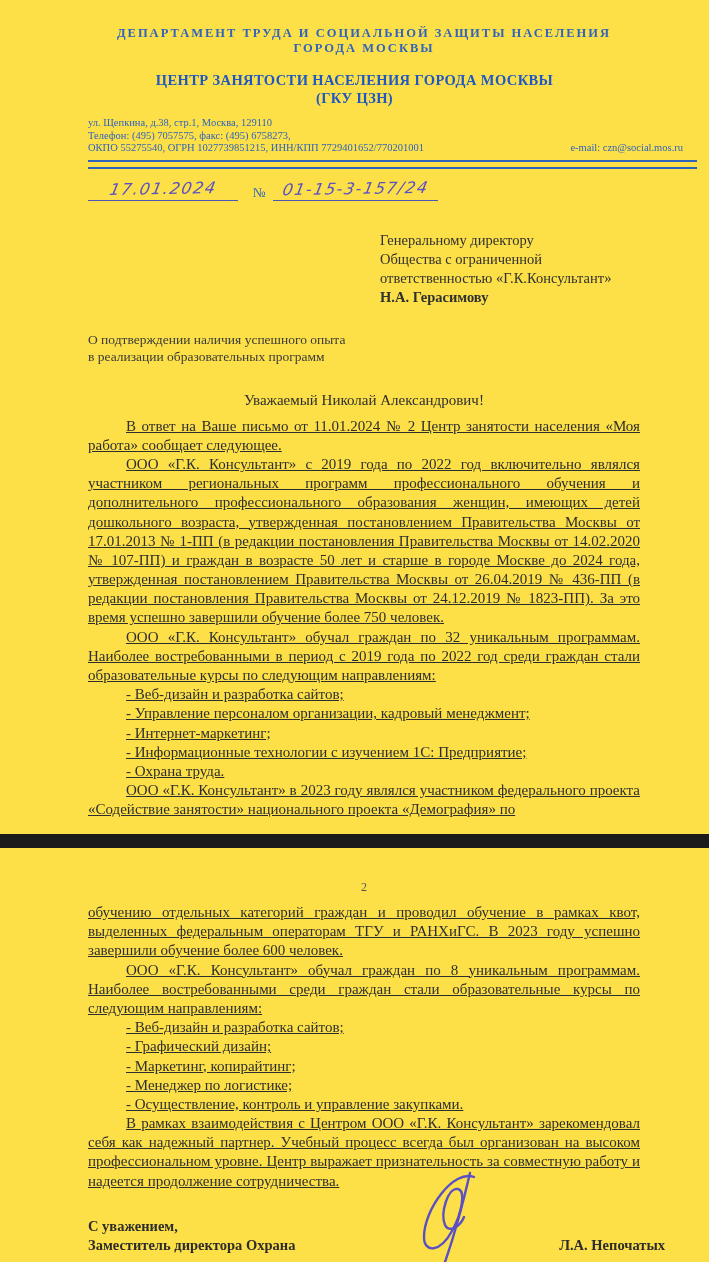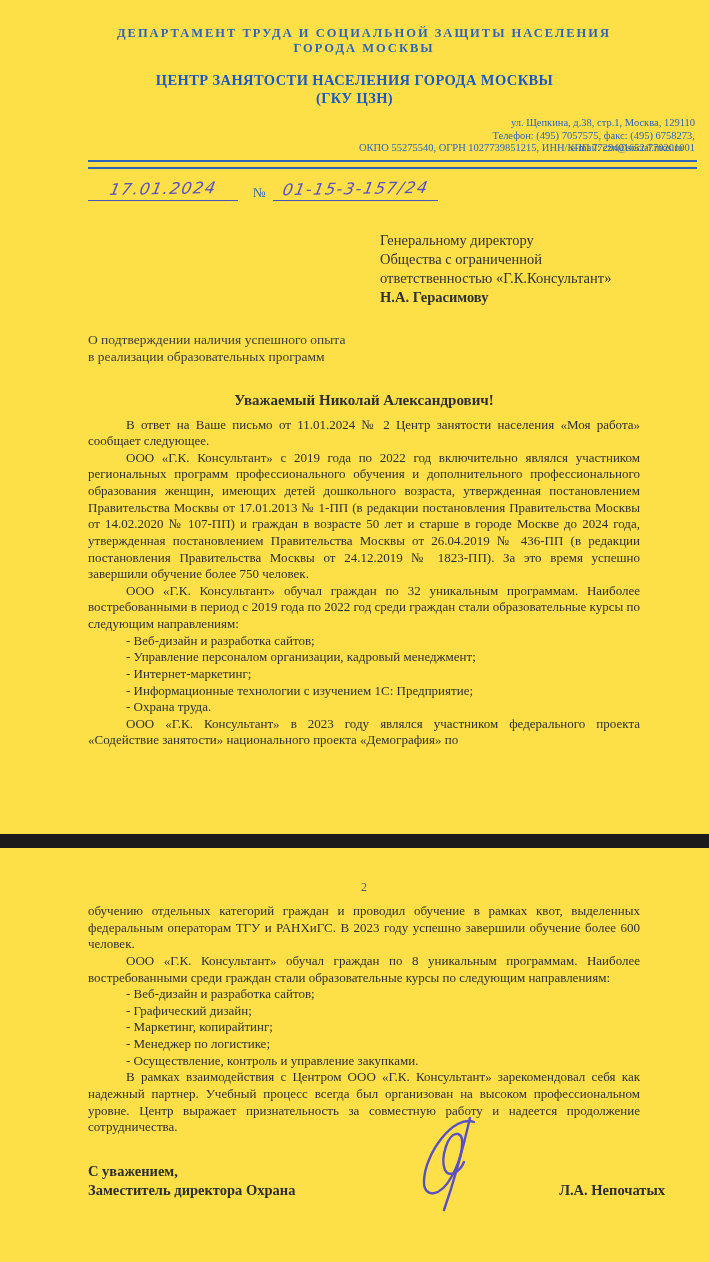--- a/index.html
+++ b/index.html
@@ -8,44 +8,44 @@
   .page{position:relative;}
   .page1{height:808px;}
   .band{height:14px;background:#1b1b1b;width:100%;}
   .page2{height:440px;}
 
   
   .dept{margin:26px 69px 0 88px;text-align:center;font-weight:bold;font-size:12.5px;
         letter-spacing:2px;color:#2f63bd;line-height:1.22;}
   .inst{margin:14px 20px 0 20px;text-align:center;font-weight:bold;font-size:14.5px;
         letter-spacing:.4px;color:#1f58c2;line-height:1.25;}
-  .contact{margin:10px 14px 0 88px;color:#2f63bd;font-size:10.5px;line-height:1.22;position:relative;text-align:right;}
+  .contact{margin:10px 14px 0 88px;color:#2f63bd;font-size:10.5px;line-height:1.22;position:relative;}
   .contact .email{position:absolute;right:12px;bottom:0;}
   .rule{margin:5px 12px 0 88px;height:5px;border-top:2px solid #2f62ba;border-bottom:2px solid #2f62ba;}
 
   
   .refrow{margin:10px 0 0 88px;height:30px;position:relative;font-size:13px;color:#2f63bd;}
   .hand{font-family:"DejaVu Sans",sans-serif;font-style:italic;color:#5a50c5;font-size:16px;
         letter-spacing:1.5px;display:inline-block;transform:skewX(-12deg) rotate(-1deg);}
   .u-date{position:absolute;left:0;top:0;width:150px;border-bottom:1.6px solid #4a56b8;text-align:center;padding-bottom:2px;}
   .no-sign{position:absolute;left:165px;top:6px;font-size:13.5px;}
   .u-num{position:absolute;left:185px;top:0;width:165px;border-bottom:1.6px solid #4a56b8;text-align:center;padding-bottom:2px;}
   .narow{margin:12px 0 0 88px;font-size:12.5px;color:#2f63bd;}
   .blank{display:inline-block;border-bottom:1.2px solid #3c4da8;height:12px;vertical-align:bottom;}
   .blank.b1{width:150px;margin:0 8px 0 6px;}
   .blank.b2{width:135px;margin-left:6px;}
 
   
   .addr{margin:22px 0 0 380px;font-size:14.5px;line-height:1.3;color:#303030;}
   .addr .bold{font-weight:bold;}
   .subject{margin:24px 0 0 88px;font-size:13.5px;line-height:1.3;color:#3a3a3a;}
-  .salut{margin:26px 69px 0 88px;text-align:center;font-weight:bold;font-size:15px;color:#2e2e2e;}
+  .salut{margin:26px 69px 0 88px;text-align:center;font-weight:normal;font-size:15px;color:#2e2e2e;}
 
   
-  .body-col{margin:8px 69px 0 88px;font-size:13px;line-height:1.28;color:#2e2e2e;}
+  .body-col{margin:8px 69px 0 88px;font-size:15px;line-height:1.28;color:#2e2e2e;text-decoration:underline;}
   .b-p{text-align:justify;text-indent:38px;}
   .b-p0{text-align:justify;}
   .b-li{text-indent:38px;}
 
   .pnum{margin:32px 69px 0 88px;text-align:center;font-size:12px;color:#555;}
   .p2body{margin-top:8px;}
 
   
   .closing{margin:26px 44px 0 88px;position:relative;display:flex;align-items:flex-end;
            font-size:14.5px;font-weight:bold;color:#2c2c2c;line-height:1.35;}

